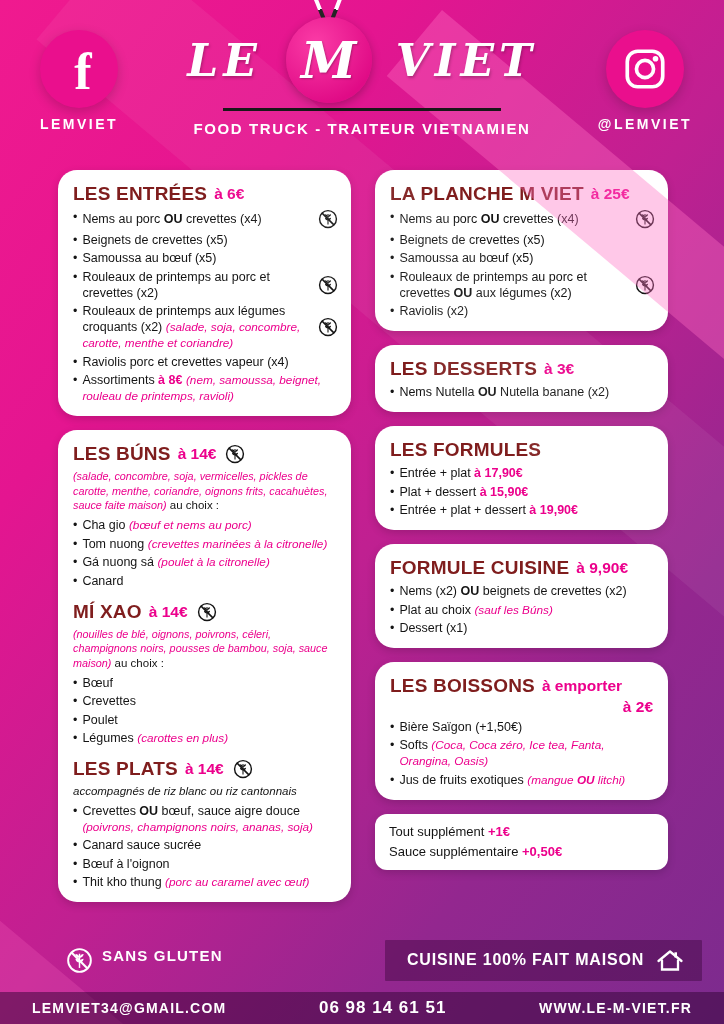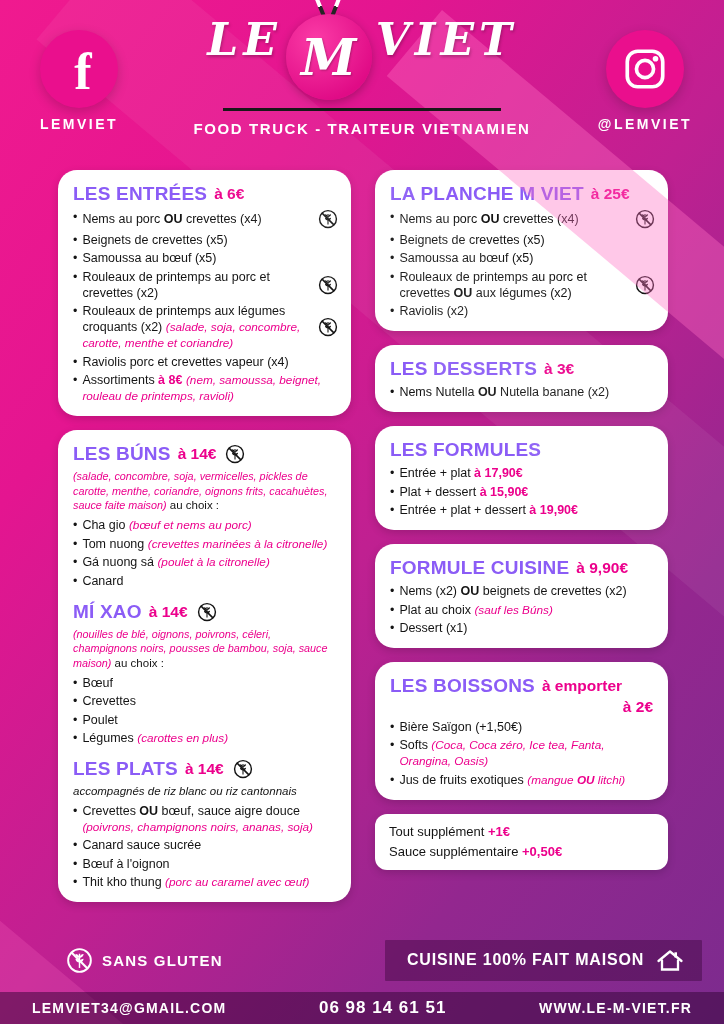--- a/index.html
+++ b/index.html
@@ -22,21 +22,21 @@
   .social-right{ right:24px; }
   .social-circle{
     width:78px; height:78px; border-radius:50%; margin:0 auto;
     background:#ea0f8d; box-shadow:0 4px 12px rgba(0,0,0,0.18);
     display:flex; align-items:center; justify-content:center; cursor:pointer;
   }
   .fb-f{ color:#fff; font-weight:bold; font-size:52px; font-family:"Liberation Serif",serif; transform:translate(4px,2px); }
   .social-label{ margin-top:8px; color:#fff; font-weight:bold; font-size:14px; letter-spacing:2.5px; }
 
   .logo-wrap{ position:absolute; left:50%; top:14px; transform:translateX(-50%); width:360px; text-align:center; }
-  .logo-row{ display:flex; justify-content:center; gap:4px; height:92px; }
+  .logo-row{ display:flex; align-items:center; justify-content:center; gap:24px; height:92px; }
   .logo-word{
     color:#fff; font-family:"DejaVu Serif",serif; font-style:italic; font-weight:bold;
     font-size:44px; letter-spacing:5px; text-shadow:1px 2px 3px rgba(0,0,0,0.25);
   }
   .logo-m-wrap{ position:relative; width:86px; height:86px; flex:none; }
   .logo-m-circle{
     position:absolute; inset:0; border-radius:50%;
     background:radial-gradient(circle at 35% 30%, #fb3ba6, #e00b86 75%);
     box-shadow:0 3px 10px rgba(0,0,0,0.25);
   }
@@ -60,21 +60,21 @@
 
   .card{
     background:#fff; border-radius:19px; padding:13px 13px 12px 15px;
     box-shadow:0 3px 8px rgba(0,0,0,0.16);
   }
   .card-plain{ border-radius:12px; padding:8px 14px; }
   .plain-line{ font-size:13px; color:#141414; line-height:1.55; font-weight:500; }
 
   .section + .section{ margin-top:12px; }
   .sec-head{ display:flex; align-items:center; flex-wrap:wrap; column-gap:7px; margin-bottom:4px; }
-  .sec-title{ color:#8b5cf6; font-weight:800; font-size:19px; letter-spacing:0.2px; }
+  .sec-title{ color:#7f1d1d; font-weight:800; font-size:19px; letter-spacing:0.2px; }
   .sec-price{ color:#ec008c; font-weight:800; font-size:15.5px; }
   .sec-price2{ color:#ec008c; font-weight:800; font-size:15.5px; text-align:right; margin:-3px 2px 2px 0; }
   .intro{ font-size:11.5px; line-height:1.27; color:#141414; margin:1px 0 4px; }
 
   .item{ display:flex; align-items:center; gap:5px; margin-top:2.5px;
          font-size:12.5px; line-height:1.28; color:#141414; }
   .item .bullet{ align-self:flex-start; }
   .item-text{ flex:1; }
   .item b{ font-weight:800; }
   .pp{ color:#ec008c; font-weight:800;margin-top:28px; }
@@ -84,21 +84,21 @@
   .gf{ display:inline-flex; color:#141414; flex:none; }
   .gf svg{ width:20px; height:20px; display:block; }
   .gf-title{ margin-left:2px; }
   .gf-item{ margin-left:4px; }
 
   
   .badges-row{
     position:absolute; left:0; right:0; bottom:44px; height:40px;
     display:flex; align-items:center; justify-content:space-between; padding:0 22px 0 66px;
   }
-  .badge-gf{ display:flex; align-items:center; gap:9px; color:#fff; font-weight:bold;
+  .badge-gf{ display:flex; gap:9px; color:#fff; font-weight:bold;
              font-size:15px; letter-spacing:1.2px; }
   .badge-gf .gf{ color:#fff; }
   .badge-gf .gf svg{ width:27px; height:27px; }
   .badge-fm{
     display:flex; align-items:center; gap:12px; color:#fff; font-weight:bold;
     font-size:16px; letter-spacing:0.8px;
     background:rgba(56,4,56,0.42); border-radius:1px; padding:8px 18px 8px 22px;
   }
   .badge-fm svg{ width:28px; height:25px; display:block; }
 

